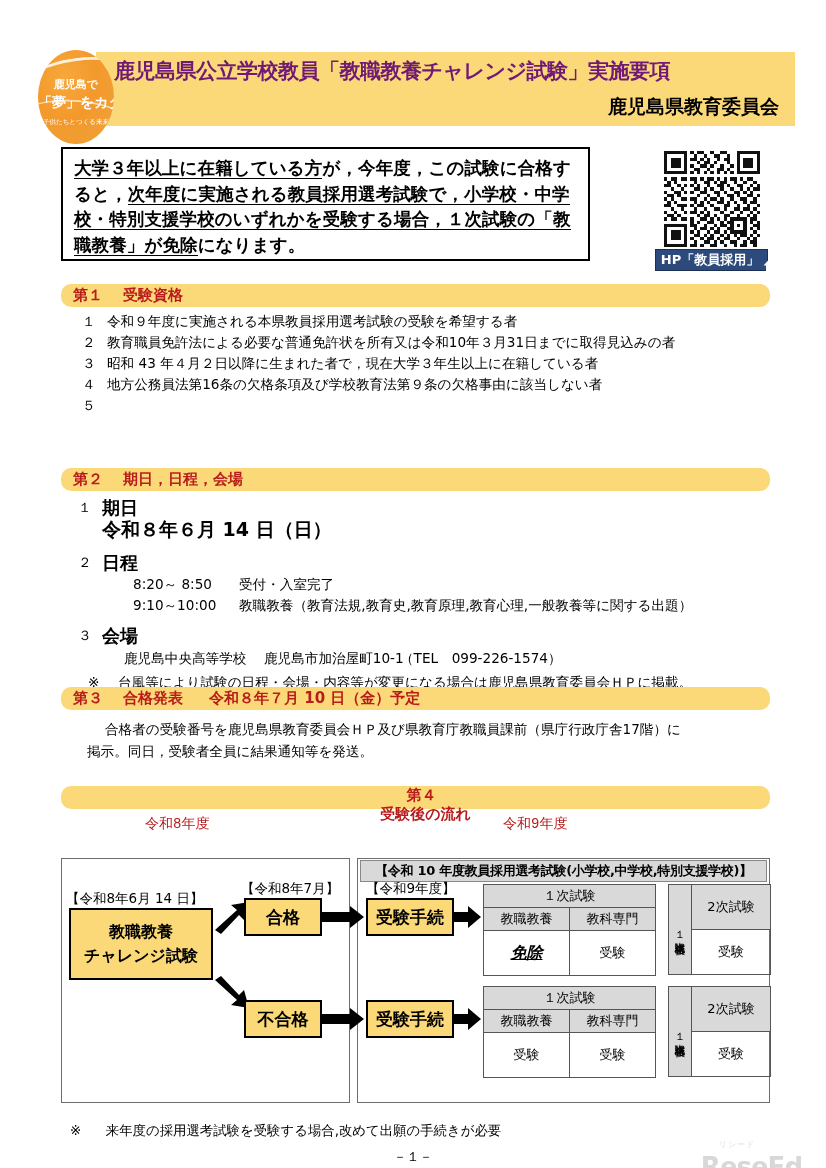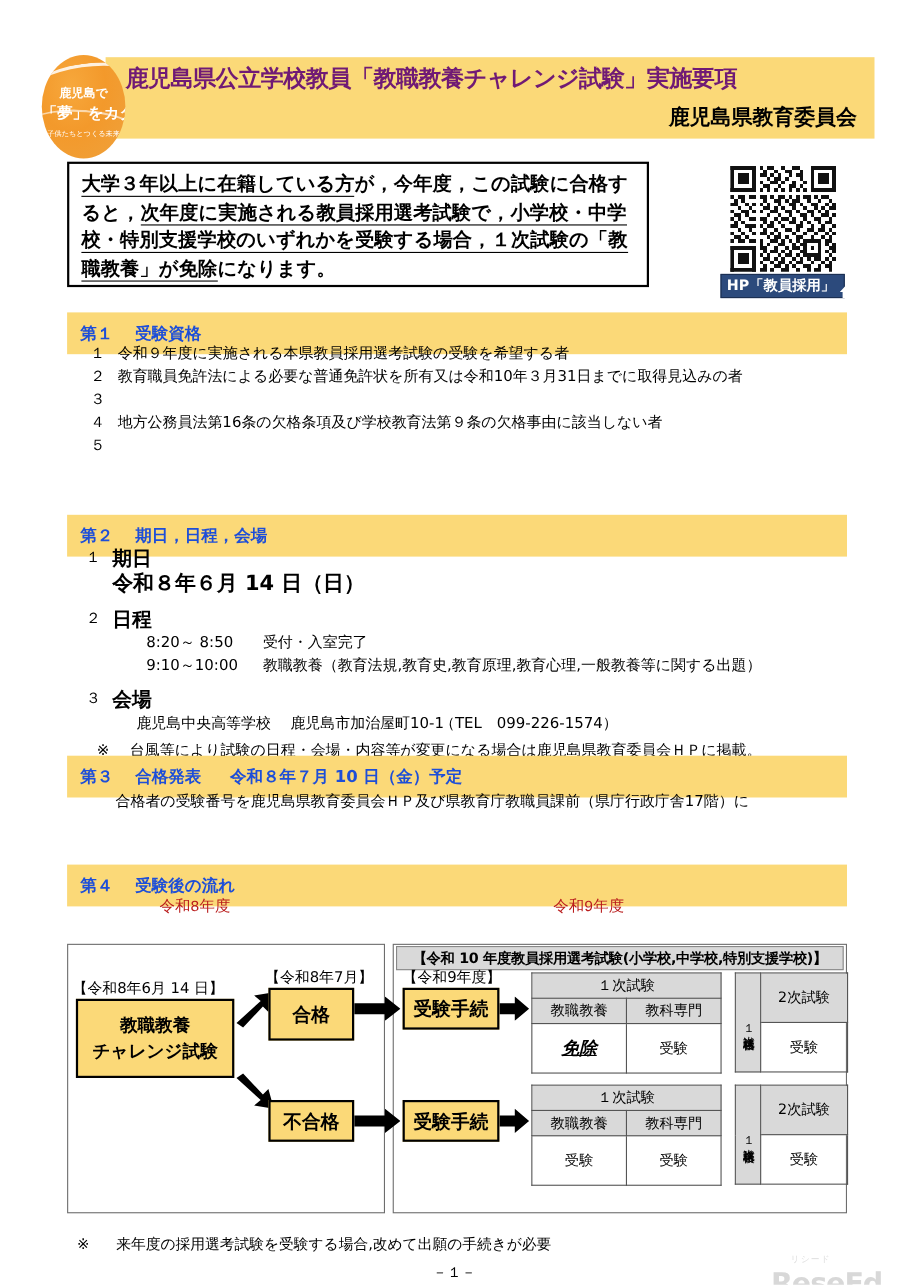--- a/index.html
+++ b/index.html
@@ -166,29 +166,30 @@
     width: 0; height: 0;
     position: relative;
     top: -1px;
   }
 
   
   .sec-bar {
     position: absolute;
     left: 61px;
     width: 709px;
-    height: 38px;
+    height: 23px;
     background: #fbd978;
     font-family: "DejaVu Sans", "Liberation Sans", sans-serif;
     font-weight: bold;
     font-size: 15px;
-    color: #1d4ed8;
+    color: #b91c1c;
     display: flex;
     align-items: center;
     white-space: nowrap;
+    border-radius: 10px;
   }
   .sec-bar .sec-no { margin-left: 12px; }
   .sec-bar .sec-title { margin-left: 20px; }
   .sec-bar .sec-extra { margin-left: 26px; }
 
   
   .b {
     position: absolute;
     font-family: "DejaVu Sans", "Liberation Sans", sans-serif;
     font-size: 13.6px;
@@ -653,20 +654,21 @@
 
   <div class="sec-bar" style="top:284px;">
     <span class="sec-no">第１</span>
     <span class="sec-title">受験資格</span>
   </div>
   <div class="b" style="left:82px; top:311px;">１</div>
   <div class="b" style="left:107px; top:311px;">令和９年度に実施される本県教員採用選考試験の受験を希望する者</div>
   <div class="b" style="left:82px; top:332px;">２</div>
   <div class="b" style="left:107px; top:332px;">教育職員免許法による必要な普通免許状を所有又は令和10年３月31日までに取得見込みの者</div>
   <div class="b" style="left:82px; top:353px;">３</div>
+  <div class="b" style="left:107px; top:353px;">昭和 43 年４月２日以降に生まれた者で，現在大学３年生以上に在籍している者</div>
   <div class="b" style="left:82px; top:374px;">４</div>
   <div class="b" style="left:107px; top:374px;">地方公務員法第16条の欠格条項及び学校教育法第９条の欠格事由に該当しない者</div>
   <div class="b" style="left:82px; top:395px;">５</div>
 
   <div class="sec-bar" style="top:468px;">
     <span class="sec-no">第２</span>
     <span class="sec-title">期日，日程，会場</span>
   </div>
   <div class="b" style="left:78px; top:497px;">１</div>
   <div class="lbl-bold" style="left:102px; top:496px;">期日</div>
@@ -686,22 +688,23 @@
   <div class="b" style="left:400px; top:648px;">（TEL　099-226-1574）</div>
   <div class="b" style="left:88px; top:672px;">※</div>
   <div class="b" style="left:118px; top:672px;">台風等により試験の日程・会場・内容等が変更になる場合は鹿児島県教育委員会ＨＰに掲載。</div>
 
   <div class="sec-bar" style="top:687px;">
     <span class="sec-no">第３</span>
     <span class="sec-title">合格発表</span>
     <span class="sec-extra">令和８年７月 10 日（金）予定</span>
   </div>
   <div class="b" style="left:105px; top:719px;">合格者の受験番号を鹿児島県教育委員会ＨＰ及び県教育庁教職員課前（県庁行政庁舎17階）に</div>
-
-  <div class="sec-bar" style="top:786px;">
+  <div class="b" style="left:87px; top:741px;">掲示。同日，受験者全員に結果通知等を発送。</div>
+
+  <div class="sec-bar" style="top:786px;flex-direction:column;">
     <span class="sec-no">第４</span>
     <span class="sec-title">受験後の流れ</span>
   </div>
 
   <div class="flow-year-l" style="left:145px; top:815px;">令和8年度</div>
   <div class="flow-year-r" style="left:503px; top:815px;">令和9年度</div>
 
   <div class="panel-left"></div>
   <div class="panel-right"></div>
   <div class="panel-right-title">【令和 10 年度教員採用選考試験(小学校,中学校,特別支援学校)】</div>
@@ -717,21 +720,21 @@
       <path d="M2 30 L24 10 L18 5 L36 2 L31 20 L26 15 L8 34 Z" fill="#000"></path>
     </svg>
   </div>
   <div class="arrow-blk" style="left:213px; top:975px;">
     <svg width="38" height="36" viewBox="0 0 38 36" aria-hidden="true">
       <path d="M2 5 L24 25 L18 30 L36 33 L31 15 L26 20 L8 1 Z" fill="#000"></path>
     </svg>
   </div>
 
   <div class="tag" style="left:241px; top:880px;">【令和8年7月】</div>
-  <div class="ybox" style="left:244px; top:898px; width:78px; height:48px; font-size:17px;">合格</div>
+  <div class="ybox" style="left:244px; top:898px; width:78px; height:38px; font-size:17px;">合格</div>
   <div class="ybox" style="left:244px; top:1000px; width:78px; height:38px; font-size:17px;">不合格</div>
 
   <div class="arrow-blk" style="left:322px; top:906px;">
     <svg width="42" height="22" viewBox="0 0 42 22" aria-hidden="true">
       <path d="M0 6 L28 6 L28 0 L42 11 L28 22 L28 16 L0 16 Z" fill="#000"></path>
     </svg>
   </div>
   <div class="arrow-blk" style="left:322px; top:1008px;">
     <svg width="42" height="22" viewBox="0 0 42 22" aria-hidden="true">
       <path d="M0 6 L28 6 L28 0 L42 11 L28 22 L28 16 L0 16 Z" fill="#000"></path>

